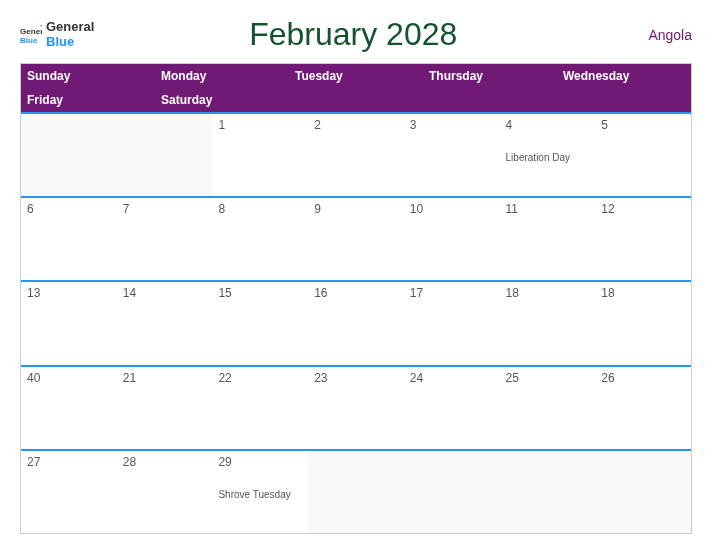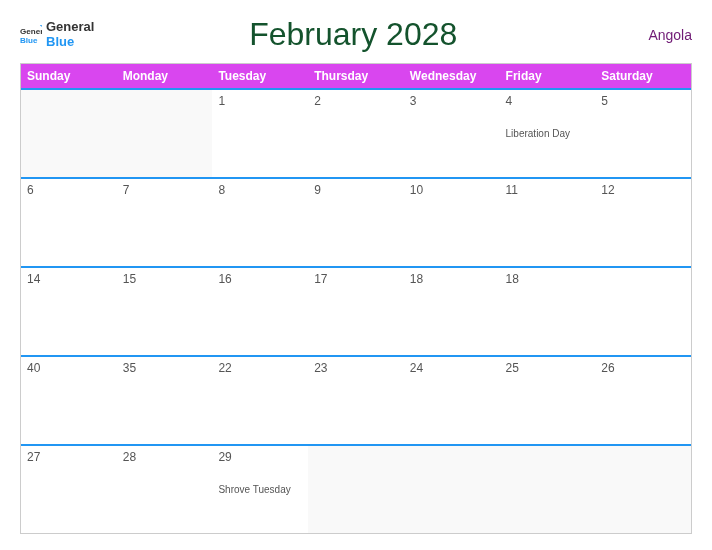--- a/index.html
+++ b/index.html
@@ -56,22 +56,22 @@
       min-width: 80px;
     }
     .calendar {
       flex: 1;
       display: flex;
       flex-direction: column;
       border: 1px solid #ccc;
     }
     .cal-header {
       display: grid;
-      grid-template-columns: repeat(7, 1fr);
-      background: #d946ef;
+      grid-template-columns: repeat(5, 1fr);
+      background: #701a75;
     }
     .cal-header-cell {
       color: #fff;
       font-size: 12px;
       font-weight: bold;
       padding: 5px 6px;
       text-align: left;
     }
     .cal-body {
       flex: 1;
@@ -180,20 +180,23 @@
           </div>
           <div class="cal-cell">
             <span class="day-num">11</span>
           </div>
           <div class="cal-cell">
             <span class="day-num">12</span>
           </div>
         </div>
         <div class="cal-row">
           <div class="cal-cell">
+            <span class="day-num">13</span>
+          </div>
+          <div class="cal-cell">
             <span class="day-num">14</span>
           </div>
           <div class="cal-cell">
             <span class="day-num">15</span>
           </div>
           <div class="cal-cell">
             <span class="day-num">16</span>
           </div>
           <div class="cal-cell">
             <span class="day-num">17</span>
@@ -203,21 +206,21 @@
           </div>
           <div class="cal-cell">
             <span class="day-num">18</span>
           </div>
         </div>
         <div class="cal-row">
           <div class="cal-cell">
             <span class="day-num">40</span>
           </div>
           <div class="cal-cell">
-            <span class="day-num">35</span>
+            <span class="day-num">21</span>
           </div>
           <div class="cal-cell">
             <span class="day-num">22</span>
           </div>
           <div class="cal-cell">
             <span class="day-num">23</span>
           </div>
           <div class="cal-cell">
             <span class="day-num">24</span>
           </div>

